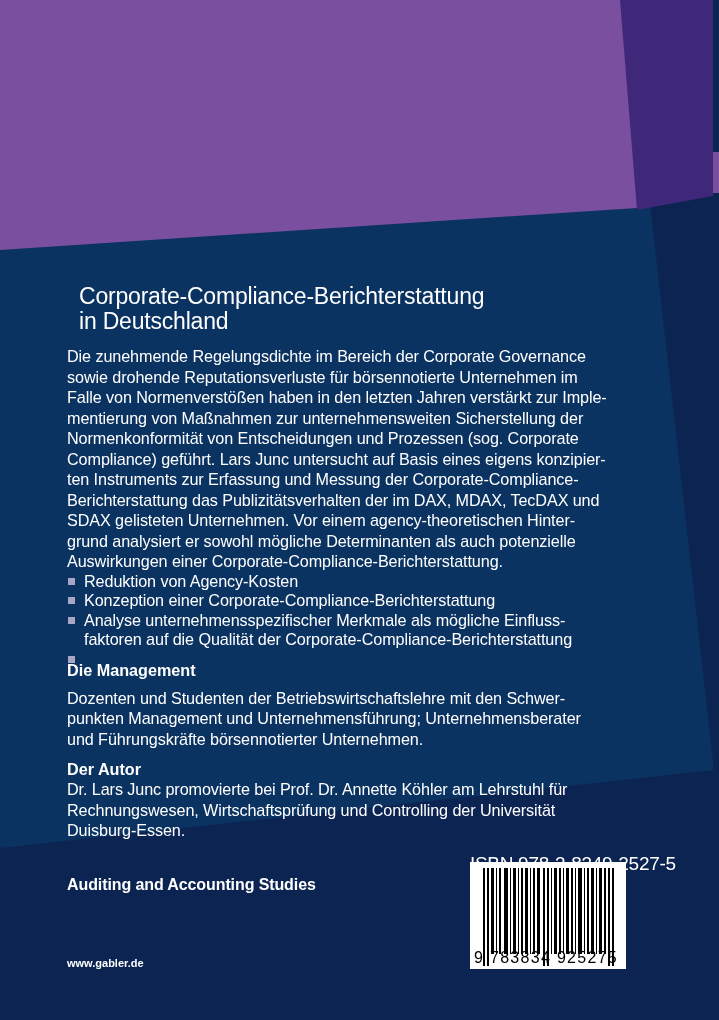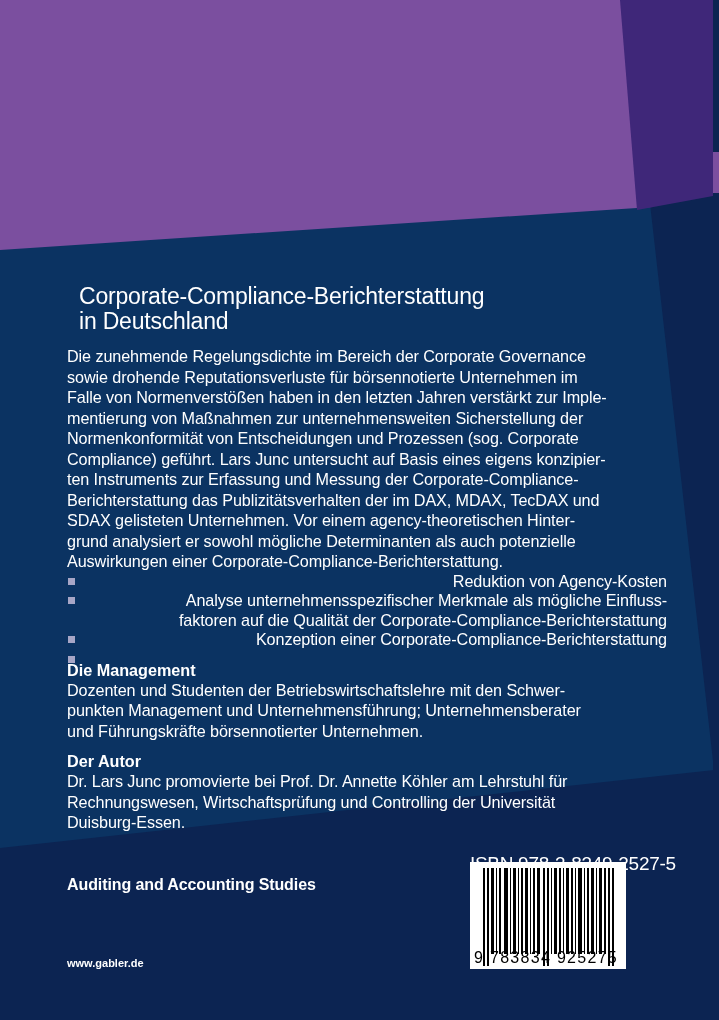--- a/index.html
+++ b/index.html
@@ -15,21 +15,21 @@
       font-weight: normal; font-size: 23px; line-height: 25px; margin: 12px;
       letter-spacing: -0.2px;
     }
     .para {
       font-size: 16.2px; line-height: 20.5px; margin: 8px 0 0 0;
       white-space: pre-line; letter-spacing: -0.1px;
     }
     .section-heading {
       font-weight: bold; font-size: 16.2px; line-height: 20px; margin: 10px 0 0 0;
     }
-    .bullets { list-style: none; margin: 0; padding: 0; text-align: right; }
+    .bullets { list-style: none; margin: 0; padding: 0; }
     .bullets li {
       position: relative; padding-left: 17px; font-size: 16.2px; line-height: 19.5px;
       white-space: pre-line; letter-spacing: -0.1px;
     }
     .bullet-mark {
       position: absolute; left: 1px; top: 6px; width: 7px; height: 7px; background: #a7a6c6;
     }
     .series {
       position: absolute; left: 67px; top: 876px; font-size: 16px; letter-spacing: -0.1px; font-weight: bold;
     }
@@ -72,28 +72,28 @@
 Normenkonformität von Entscheidungen und Prozessen (sog. Corporate
 Compliance) geführt. Lars Junc untersucht auf Basis eines eigens konzipier-
 ten Instruments zur Erfassung und Messung der Corporate-Compliance-
 Berichterstattung das Publizitätsverhalten der im DAX, MDAX, TecDAX und
 SDAX gelisteten Unternehmen. Vor einem agency-theoretischen Hinter-
 grund analysiert er sowohl mögliche Determinanten als auch potenzielle
 Auswirkungen einer Corporate-Compliance-Berichterstattung.</p>
 
   <ul class="bullets">
     <li><span class="bullet-mark"></span><span>Reduktion von Agency-Kosten</span></li>
+    <li><span class="bullet-mark"></span><span>Konzeption einer Corporate-Compliance-Berichterstattung</span></li>
     <li><span class="bullet-mark"></span><span>Analyse unternehmensspezifischer Merkmale als mögliche Einfluss-
 faktoren auf die Qualität der Corporate-Compliance-Berichterstattung</span></li>
-    <li><span class="bullet-mark"></span><span>Konzeption einer Corporate-Compliance-Berichterstattung</span></li>
     <li><span class="bullet-mark"></span></li>
   </ul>
 
   <div class="section-heading">Die Management</div>
-  <p class="para" style="margin-top:0">Dozenten und Studenten der Betriebswirtschaftslehre mit den Schwer-
+  <p class="para" style="margin-top:8px">Dozenten und Studenten der Betriebswirtschaftslehre mit den Schwer-
 punkten Management und Unternehmensführung; Unternehmensberater
 und Führungskräfte börsennotierter Unternehmen.</p>
 
   <div class="section-heading">Der Autor</div>
   <p class="para" style="margin-top:0">Dr. Lars Junc promovierte bei Prof. Dr. Annette Köhler am Lehrstuhl für
 Rechnungswesen, Wirtschaftsprüfung und Controlling der Universität
 Duisburg-Essen.</p>
 </div>
 
 <div class="series">Auditing and Accounting Studies</div>

